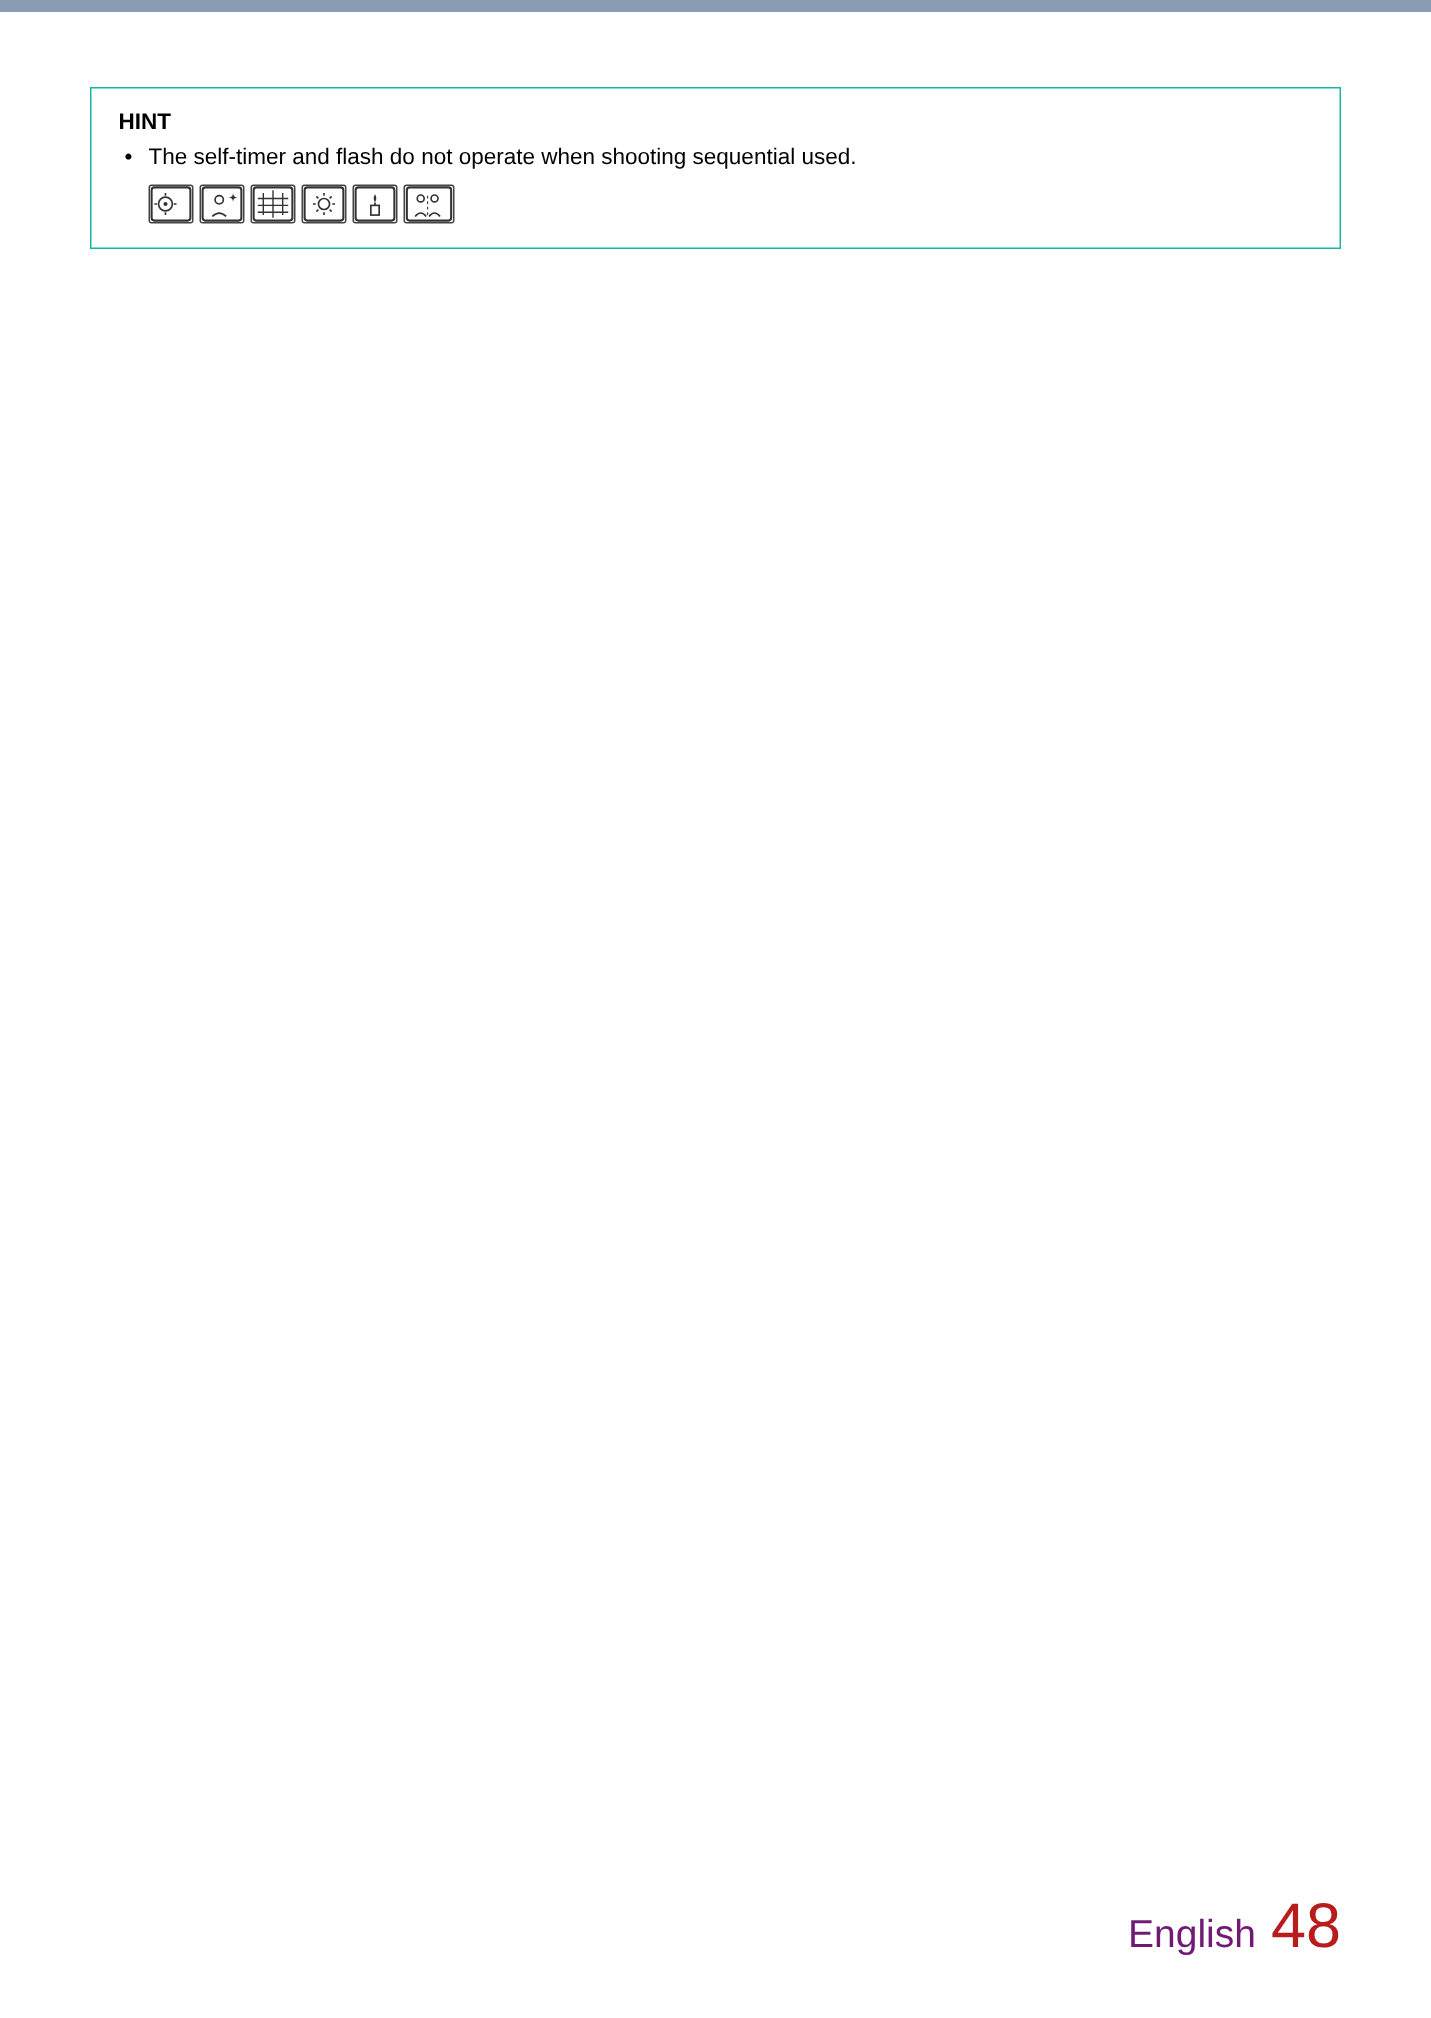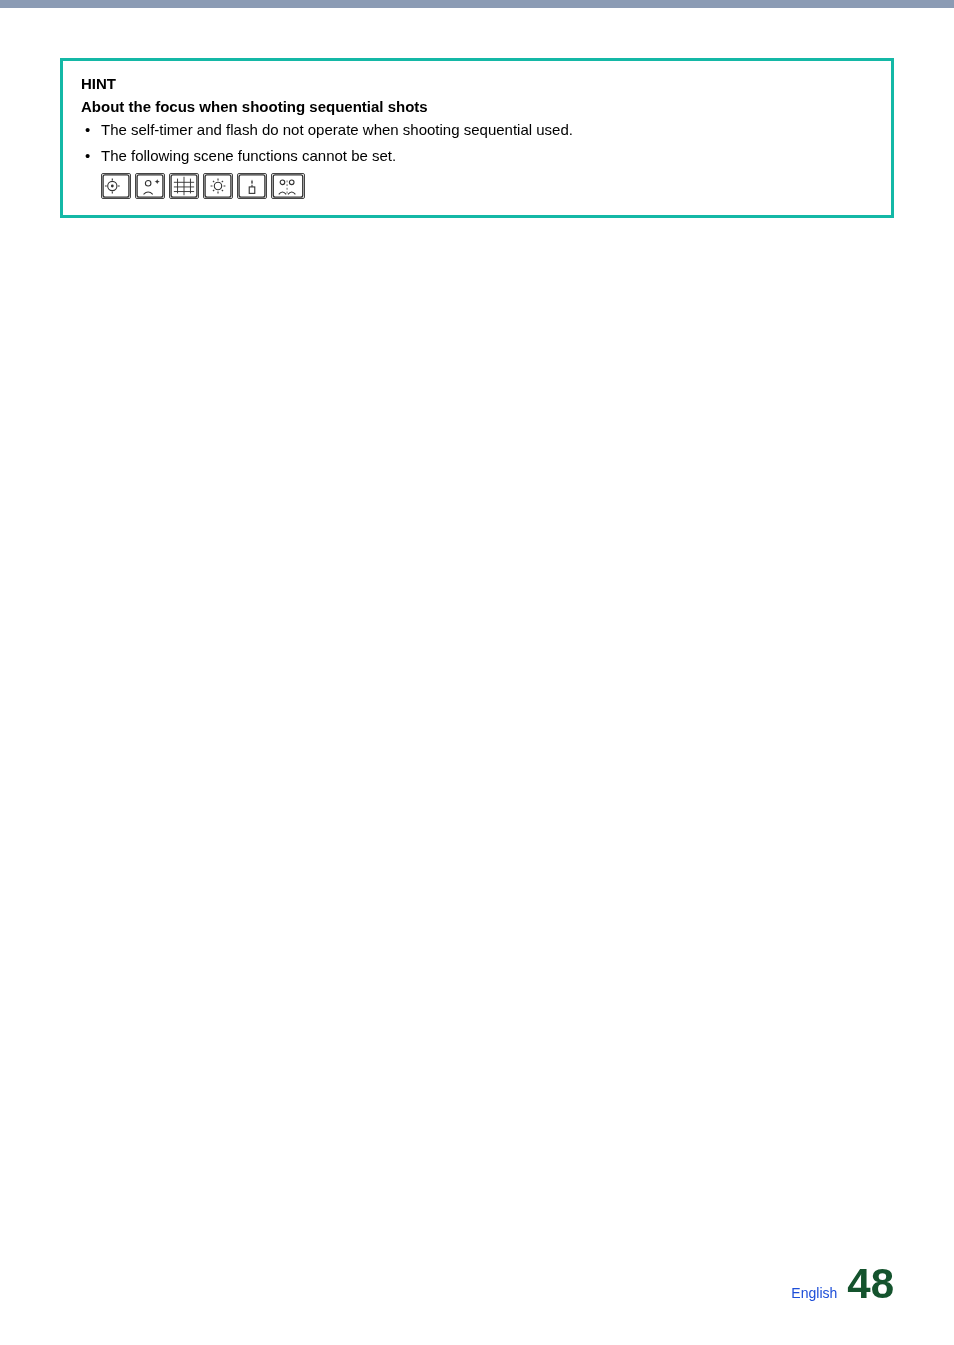--- a/index.html
+++ b/index.html
@@ -26,21 +26,21 @@
       top: 0;
       left: 0;
     }
 
     .page-content {
       padding: 30px 60px 80px 60px;
       margin-top: 8px;
     }
 
     .hint-box {
-      border: 3px solid #14b8a6;
+      border: 1px solid #14b8a6;
       padding: 14px 18px 16px 18px;
       margin-top: 20px;
       background: #ffffff;
     }
 
     .hint-title {
       font-weight: bold;
       font-size: 15px;
       margin-bottom: 4px;
     }
@@ -85,28 +85,28 @@
     .page-footer {
       position: absolute;
       bottom: 40px;
       right: 60px;
       display: flex;
       align-items: baseline;
       gap: 10px;
     }
 
     .footer-language {
-      font-size: 14px;
-      color: #1d4ed8;
+      font-size: 26px;
+      color: #701a75;
     }
 
     .footer-page-number {
       font-size: 42px;
-      font-weight: bold;
-      color: #14532d;
+      font-weight: normal;
+      color: #b91c1c;
       line-height: 1;
     }
 
     
     .ico {
       display: inline-block;
       width: 30px;
       height: 26px;
       border: 1.5px solid #444;
       border-radius: 2px;
@@ -124,30 +124,26 @@
 <body>
 
 <div class="top-bar"></div>
 
 <div class="page-content">
 
   <div class="hint-box">
 
     <div class="hint-title">HINT</div>
 
-    <div class="section-heading">About the focus when shooting sequential shots</div>
 
 
 
     <ul class="bullet-list">
       <li>
         <span>The self-timer and flash do not operate when shooting sequential used.</span>
-      </li>
-      <li>
-        <span>The following scene functions cannot be set.</span>
       </li>
     </ul>
 
     <div class="icon-row">
 
       <span class="ico">
         <svg viewBox="0 0 30 26" xmlns="http://www.w3.org/2000/svg">
           <rect x="1" y="1" width="28" height="24" fill="none" stroke="#333" stroke-width="1.5" rx="2"></rect>
           <circle cx="11" cy="13" r="5" fill="none" stroke="#333" stroke-width="1.2"></circle>
           <circle cx="11" cy="13" r="1.5" fill="#333"></circle>

